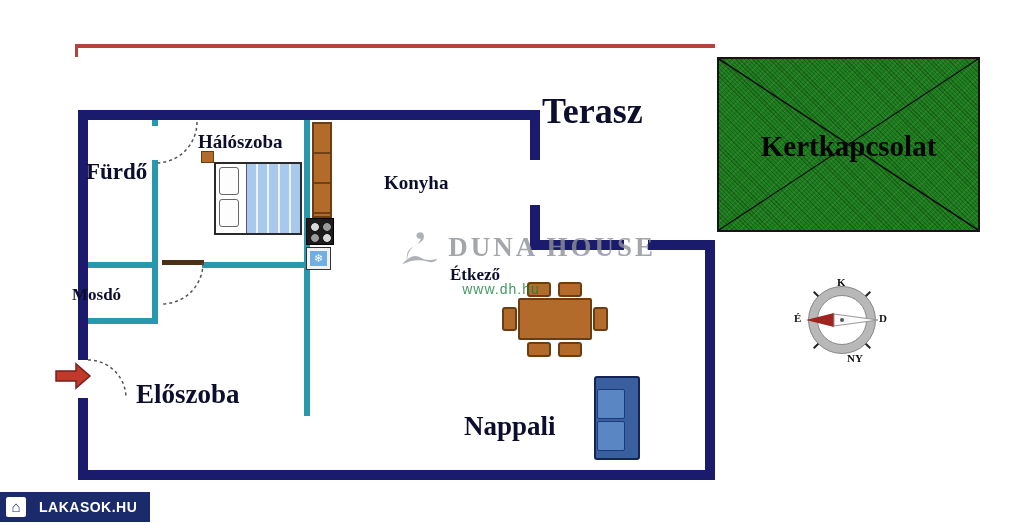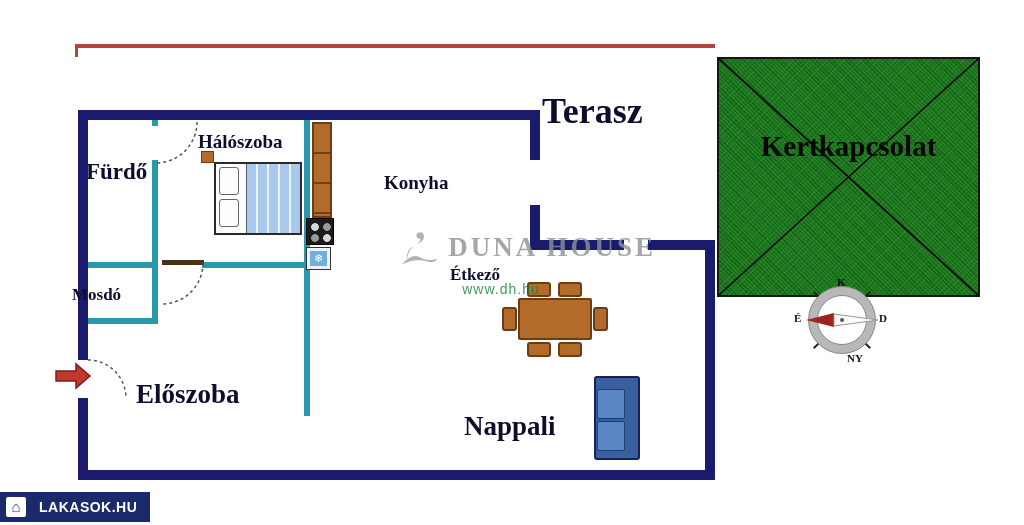--- a/index.html
+++ b/index.html
@@ -9,21 +9,21 @@
     --watermark:#8e9296;
   }
   *{margin:0;padding:0;box-sizing:border-box;}
   body{background:#fff;font-family:"Liberation Sans","DejaVu Sans",sans-serif;}
   .stage{position:relative;width:1024px;height:525px;background:#fff;overflow:hidden;}
   .wall{position:absolute;background:var(--wall);}
   .part{position:absolute;background:var(--partition);}
   .redline{position:absolute;background:var(--terrace-line);}
   .room-label{position:absolute;font-family:"Liberation Serif","DejaVu Serif",serif;
     font-weight:bold;color:var(--label);white-space:nowrap;line-height:1.05;text-align:center;}
-  .garden{position:absolute;left:717px;top:57px;width:263px;height:240px;
+  .garden{position:absolute;left:717px;top:57px;width:263px;height:175px;
     border:2px solid #151515;background-color:var(--garden-green);
     background-image:repeating-linear-gradient(45deg, rgba(0,0,0,.22) 0 1px, transparent 1px 3px),
                      repeating-linear-gradient(-45deg, rgba(255,255,255,.07) 0 1px, transparent 1px 4px);}
   .garden svg{position:absolute;left:0;top:0;width:100%;height:100%;}
   .garden .room-label{position:absolute;left:0;top:72px;width:100%;text-align:center;
     font-size:29px;color:#050505;}
   .overlay{position:absolute;left:0;top:0;width:1024px;height:525px;pointer-events:none;}
   .furn{position:absolute;}
   .bed{left:214px;top:162px;width:88px;height:73px;background:#fff;border:2px solid #2a2a2a;}
   .pillow{position:absolute;background:#fdfdfd;border:1px solid #666;border-radius:3px;width:20px;height:28px;}

